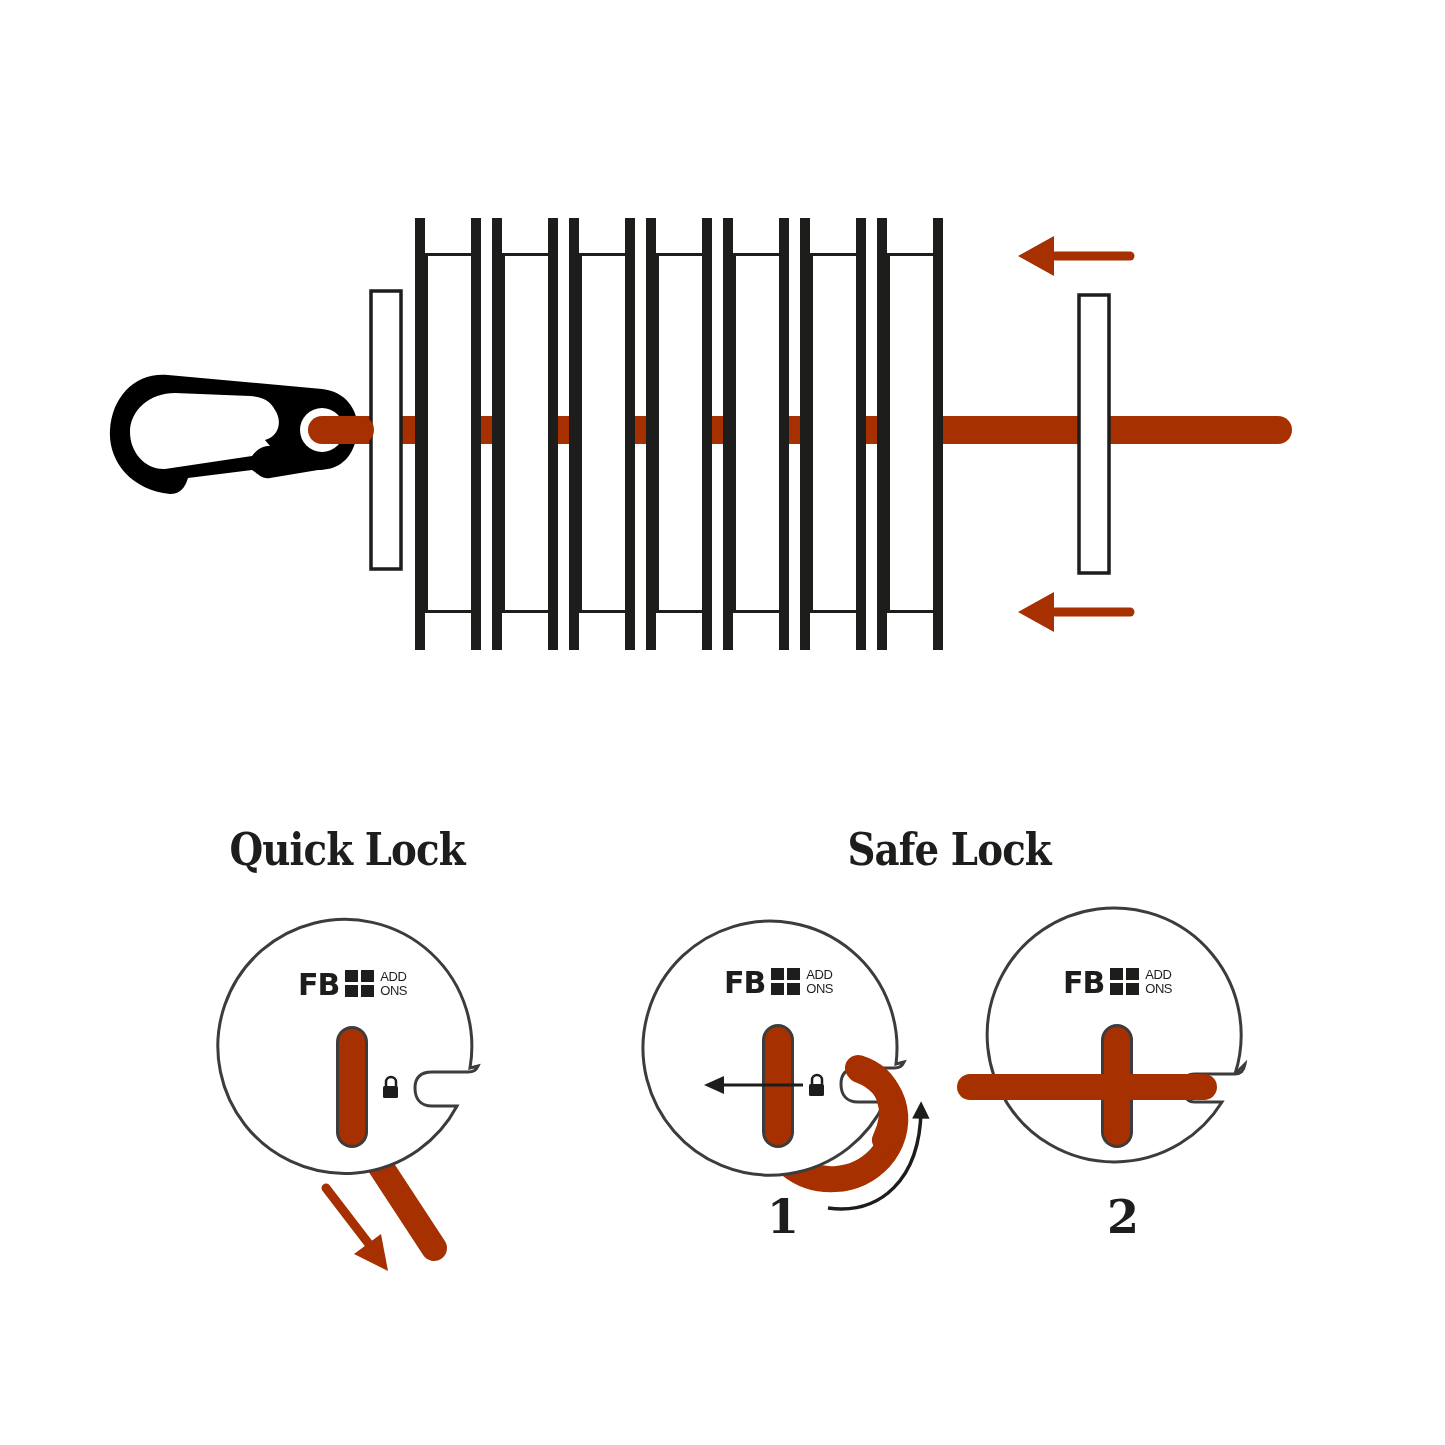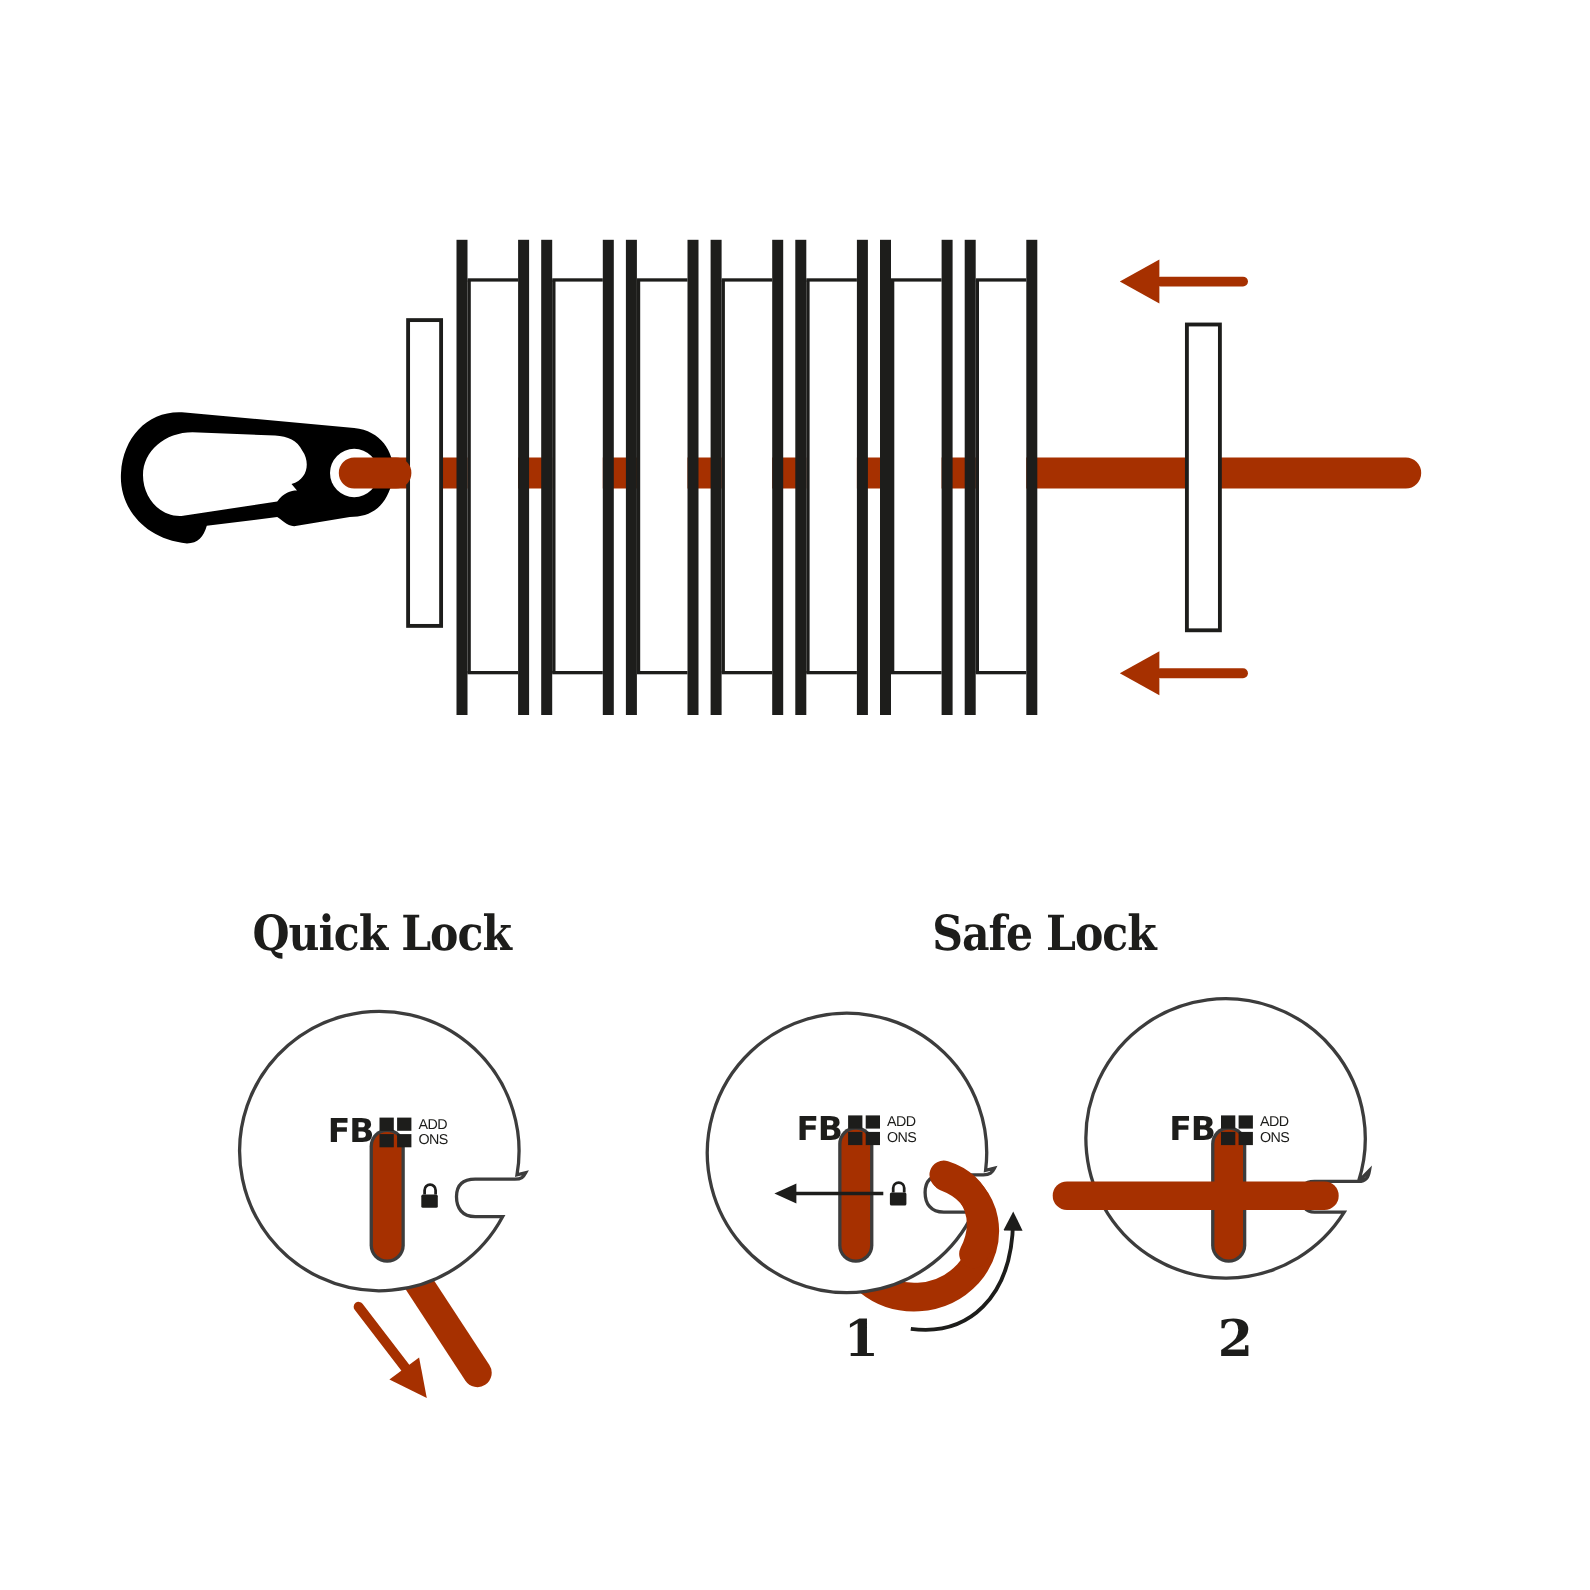--- a/index.html
+++ b/index.html
@@ -20,24 +20,23 @@
       position: absolute;
       font-family: "DejaVu Serif", serif;
       font-weight: bold;
       font-size: 46px;
       color: #1d1d1b;
       transform: translateX(-50%);
     }
     .logo {
       position: absolute;
       display: flex;
-      align-items: center;
+      align-items: flex-start;
       gap: 6px;
       color: #1d1d1b;
-      margin-top: 44px;
     }
     .logo .fb {
       font-family: "DejaVu Sans", sans-serif;
       font-weight: bold;
       font-size: 30px;
       letter-spacing: -1px;
       line-height: 1;
     }
     .logo .grid {
       display: grid;

